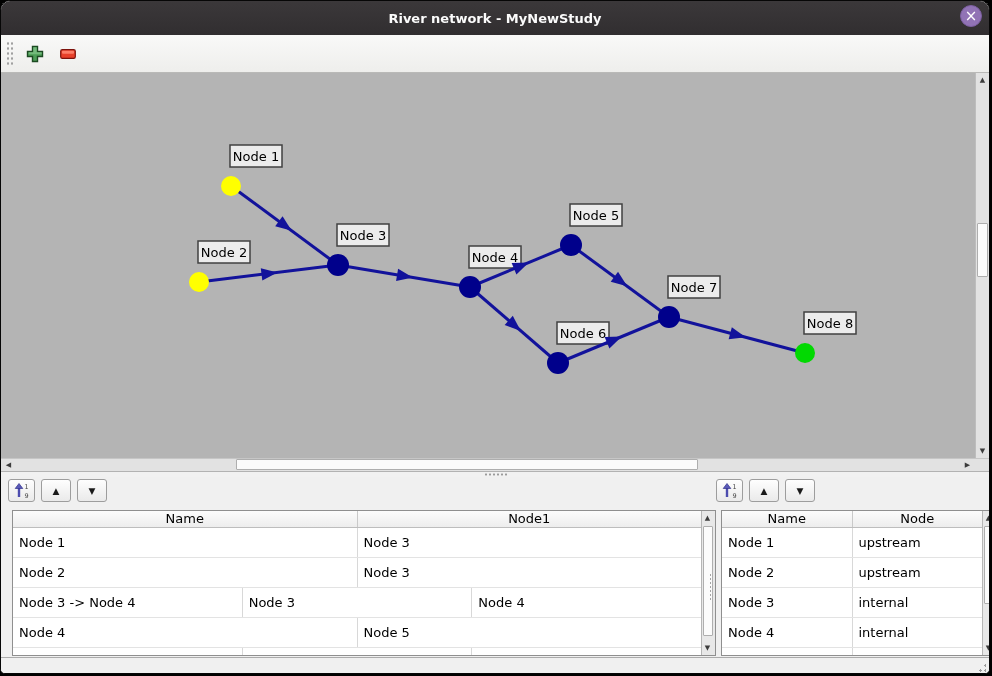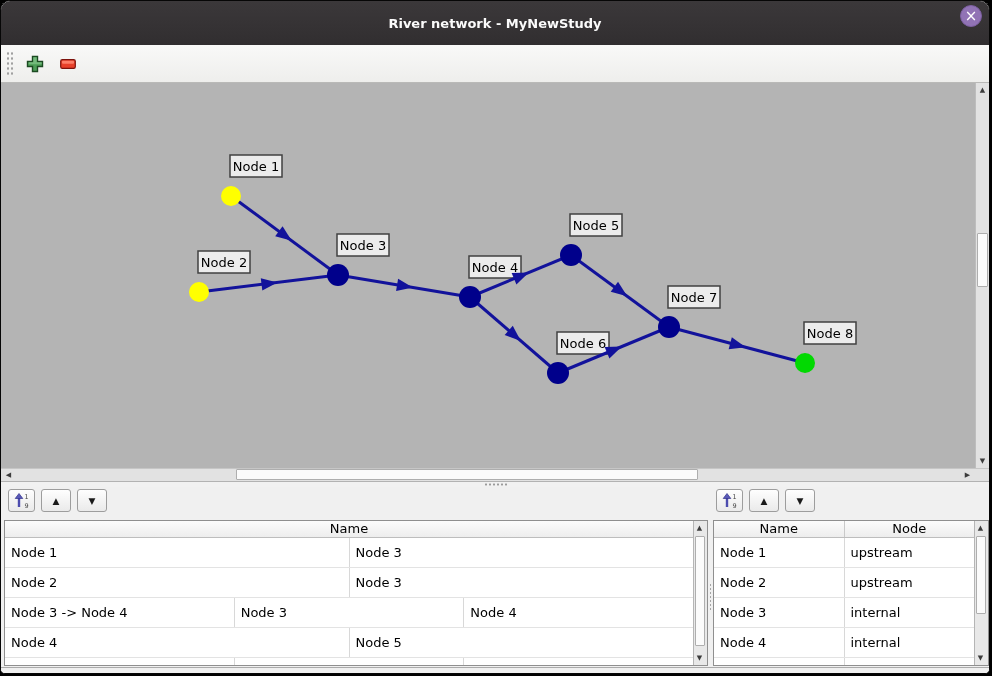--- a/index.html
+++ b/index.html
@@ -1,21 +1,21 @@
 <!DOCTYPE html>
 <html><head>
 <meta charset="utf-8">
 <style>
   * { box-sizing: border-box; margin: 0; padding: 0; }
   html,body { width: 992px; height: 676px; background:#000; font-family:"DejaVu Sans", sans-serif; }
   .window { position:relative; width:990px; height:674px; border:1px solid #060606;
             border-radius:10px 10px 5px 5px; overflow:hidden; background:#f0f0f0; }
 
   
-  .titlebar { position:relative; height:44px; background:linear-gradient(#3b383a,#312e30);
+  .titlebar { position:relative; height:34px; background:linear-gradient(#3b383a,#312e30);
               display:flex; align-items:center; justify-content:center; }
   .title { color:#fbfbfb; font-size:13px; font-weight:bold; }
   .close-btn { position:absolute; right:7px; top:4px; width:22px; height:22px; border-radius:50%;
                background:#9173b5; border:1px solid #7c5fa0; color:#fff; display:flex; align-items:center;
                justify-content:center; font-size:15px; line-height:1; cursor:pointer; }
 
   
   .toolbar { height:38px; background:linear-gradient(#f9f9f8,#eeeeec); border-bottom:1px solid #b9b9b7;
              display:flex; align-items:center; }
   .tb-grip { width:7px; height:26px; margin-left:5px;
@@ -52,21 +52,21 @@
   .pane-buttons.left { left:7px; } .pane-buttons.right { left:715px; }
   .tool-btn { width:30px; height:23px; border:1px solid #9d9d9d; border-radius:3px;
               background:linear-gradient(#fefefe,#eaeaea); display:flex; align-items:center; justify-content:center;
               font-size:9px; color:#1a1a1a; cursor:pointer; }
   .tool-btn.sort { width:27px; }
   .pane-grip { position:absolute; left:708px; top:96px; width:3px; height:28px;
                background-image:radial-gradient(circle,#a5a5a5 0.9px, transparent 1.1px); background-size:3px 4px; }
 
   
   .grid-table { position:absolute; top:33px; height:146px; background:#fff; border:1px solid #8f8f8f;
-                display:flex; overflow:hidden; }
+                display:flex; overflow:hidden;margin-left:8px; }
   .grid-table.reaches { left:3px;  width:704px; }
   .grid-table.nodes   { left:712px; width:276px; }
   .t-main { flex:1; display:flex; flex-direction:column; overflow:hidden; }
   .t-head { display:flex; height:17px; flex-shrink:0; background:linear-gradient(#fcfcfc,#ededed);
             border-bottom:1px solid #bdbdbd; }
   .th { flex:1; text-align:center; font-size:13px; line-height:16px; color:#000;
         border-right:1px solid #c9c9c9; overflow:hidden; }
   .th:last-child { border-right:none; }
   .t-row { display:flex; height:30px; flex-shrink:0; border-bottom:1px solid #e3e3e3; background:#fff; }
   .td { flex:1; font-size:13px; line-height:29px; padding-left:6px; color:#000;
@@ -235,20 +235,21 @@
       </div>
       <div class="tool-btn">
         <span>▼</span>
       </div>
     </div>
 
     <div class="grid-table reaches">
       <div class="t-main">
         <div class="t-head">
             <div class="th">Name</div>
+            <div class="th">Node1</div>
           </div>
         <div class="t-body">
             <div class="t-row">
               <div class="td">Node 1</div>
               <div class="td">Node 3</div>
             </div>
             <div class="t-row">
               <div class="td">Node 2</div>
               <div class="td">Node 3</div>
             </div>

